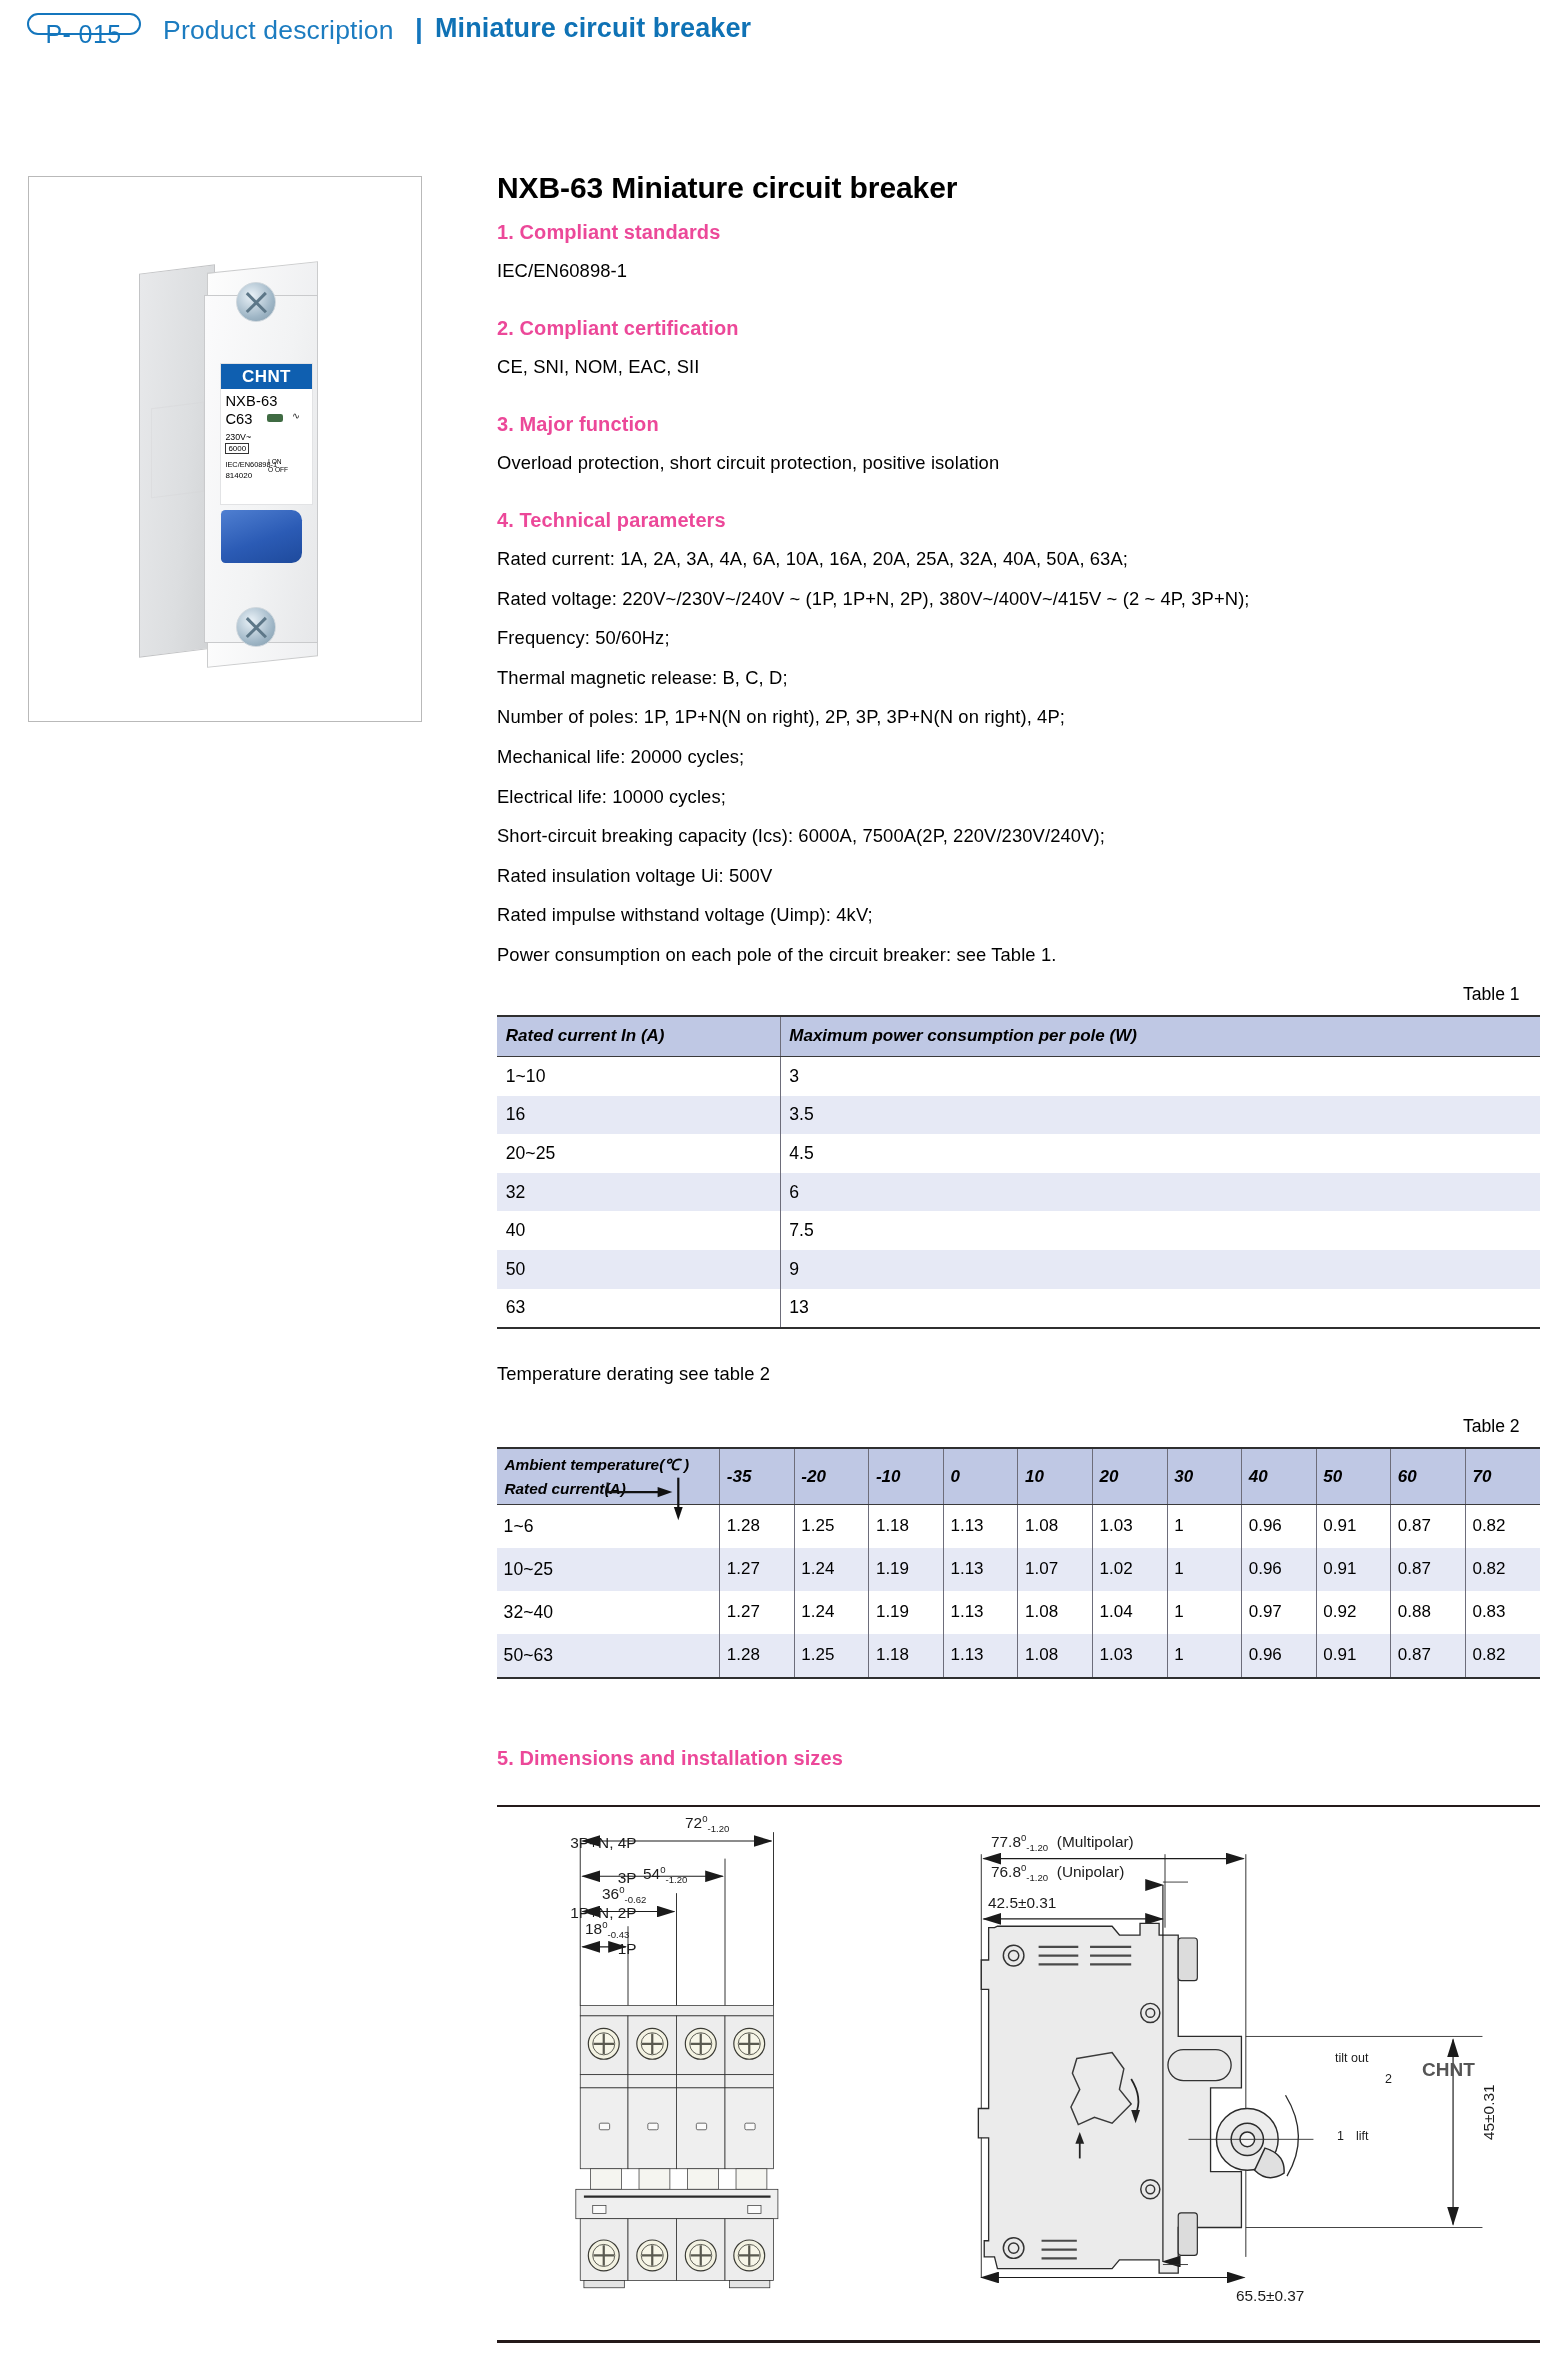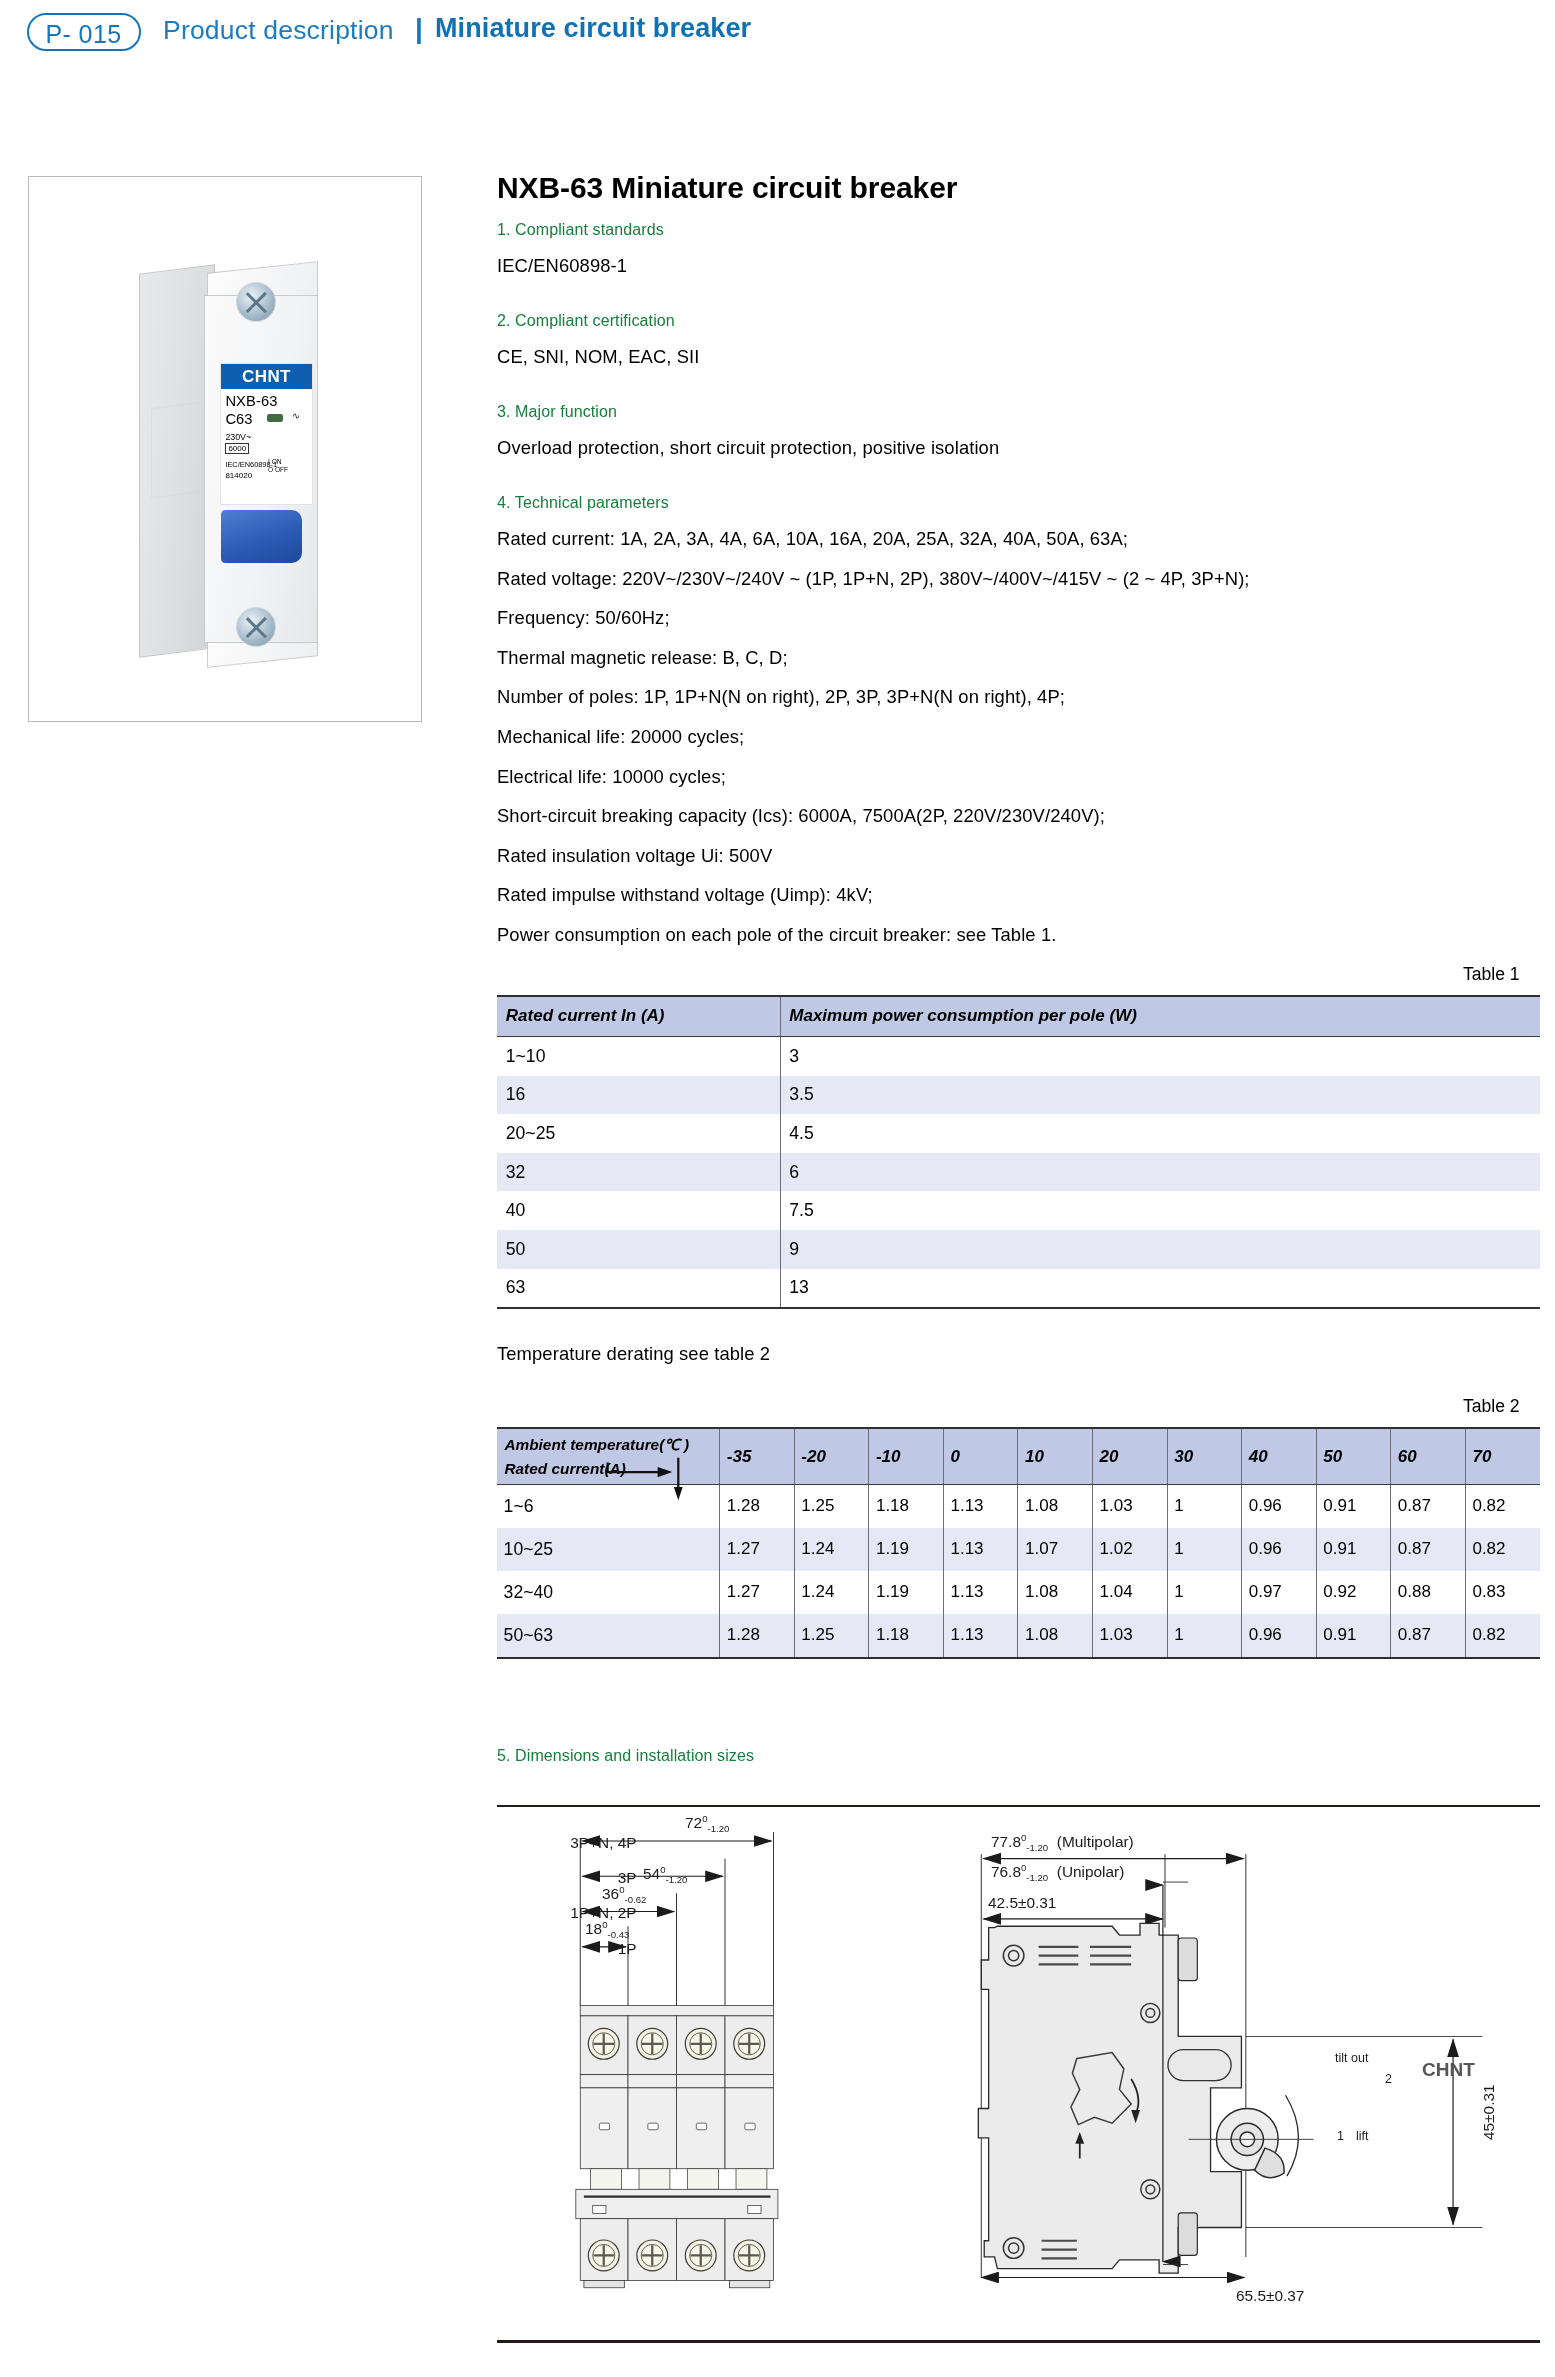--- a/index.html
+++ b/index.html
@@ -6,21 +6,21 @@
   body {
     width:1555px; height:2377px; position:relative;
     font-family:"Liberation Sans", sans-serif;
     color:#000; overflow:hidden;
   }
 
   
   #page-header { position:absolute; left:0; top:0; width:1555px; height:74px; }
   .pill {
     position:absolute; left:26.5px; top:13.2px;
-    width:114px; height:38px; border:2.2px solid #1476bd; border-radius:22px;
+    width:114px; height:22px; border:2.2px solid #1476bd; border-radius:22px;
     color:#1476bd; font-size:25px; line-height:38px; text-align:center;
     letter-spacing:0.4px; box-sizing:border-box;
   }
   .hdr-prod {
     position:absolute; left:163px; top:14.7px;
     font-size:26.5px; color:#1c7cc0; letter-spacing:0.2px;
   }
   .hdr-sep { position:absolute; left:415px; top:13.2px; font-size:28px; color:#1476bd; font-weight:bold; }
   .hdr-title {
     position:absolute; left:435px; top:13.2px;
@@ -92,21 +92,21 @@
   }
   .mcb-side-emboss {
     position:absolute; left:11.8px; top:154px; width:51px; height:88px;
     border:0.7px solid #d4d5d7; opacity:.45; transform:skewY(-7deg);
   }
 
   
   #content { position:absolute; left:497px; top:171px; width:1030px; }
   .doc-title { font-size:30px; font-weight:bold; letter-spacing:-0.1px; margin:0 0 16px 0; }
   .sec-head {
-    font-size:16px; font-weight:normal; color:#15803d; margin:0 0 16px 0; letter-spacing:0.1px;
+    font-size:20px; font-weight:bold; color:#ec4899; margin:0 0 16px 0; letter-spacing:0.1px;
   }
   .body-line { font-size:18.4px; margin:0 0 16px 0; letter-spacing:0.1px; }
   .spec-line { font-size:18.4px; margin:0 0 17.6px 0; letter-spacing:0.1px; white-space:nowrap; }
   .gap-lg { height:19px; }
 
   
   .table-caption { font-size:17.6px; text-align:right; margin:0 0 10.3px 0; padding-right:7.4px; }
   table.dtable {
     border-collapse:collapse; width:1043px; margin:0 0 0 0; table-layout:fixed;
     border-top:2.2px solid #2f2f2f; border-bottom:2.2px solid #2f2f2f;

